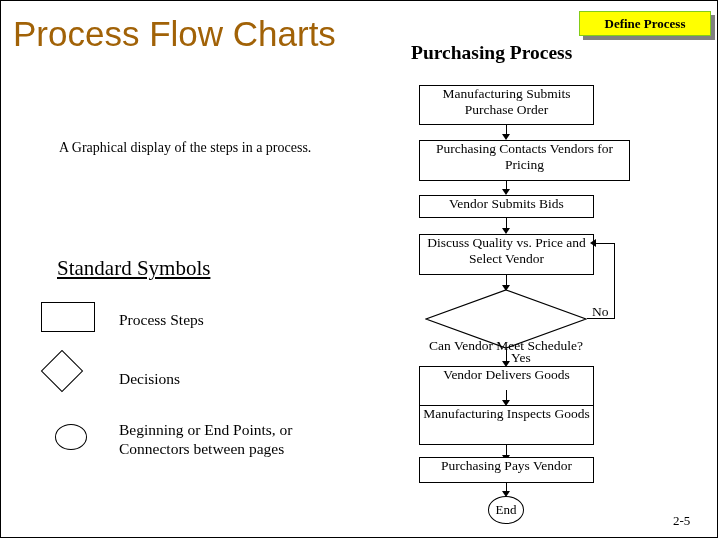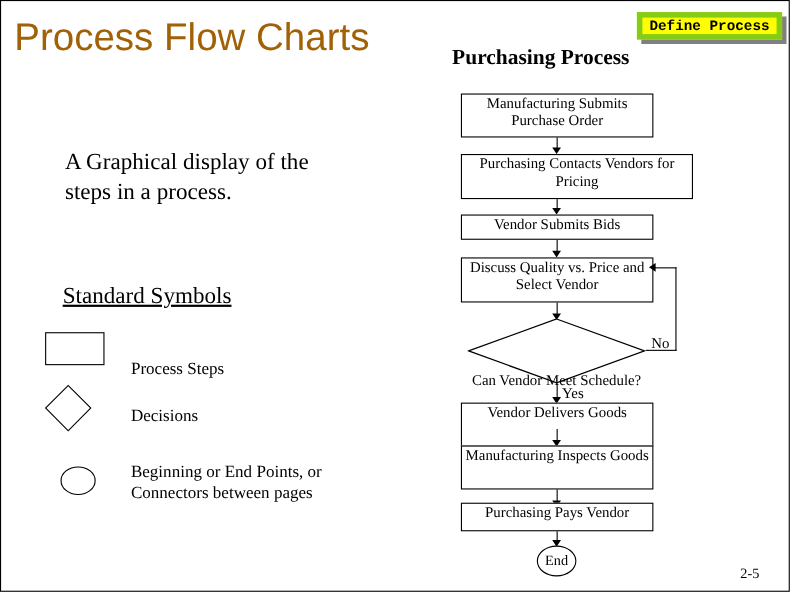--- a/index.html
+++ b/index.html
@@ -28,21 +28,21 @@
     font-family: "Liberation Sans", sans-serif;
     font-size: 35px;
     color: #a16207;
     letter-spacing: 0px;
     white-space: nowrap;
   }
   .subhead {
     position: absolute;
     left: 58px;
     top: 133px;
-    font-size: 21px;
+    font-size: 14px;
     line-height: 27px;
     color: #000000;
     width: 260px;
   }
   .standard-symbols {
     position: absolute;
     left: 56px;
     top: 255px;
     font-size: 21px;
     color: #000000;
@@ -82,50 +82,49 @@
     background: #ffffff;
     box-sizing: border-box;
   }
   .legend-label {
     position: absolute;
     font-size: 15.5px;
     line-height: 19px;
     color: #000000;
     white-space: nowrap;
   }
-  .legend-label.l1 { left: 118px; top: 325px; }
+  .legend-label.l1 { left: 118px; top: 309px; }
   .legend-label.l2 { left: 118px; top: 368px; }
   .legend-label.l3 { left: 118px; top: 419px; white-space: normal; width: 240px; }
 
   
   .flow-title {
     position: absolute;
     left: 410px;
     top: 41px;
     font-size: 19.5px;
     font-weight: bold;
     color: #000000;
     white-space: nowrap;
   }
   .banner {
     position: absolute;
     left: 578px;
     top: 10px;
     width: 132px;
     height: 25px;
     background: #ffff00;
-    border: 5px solid #84cc16;
+    border: 1px solid #84cc16;
     box-sizing: border-box;
     display: flex;
     align-items: center;
     justify-content: center;
     font-size: 13px;
     font-weight: bold;
     color: #000000;
-    font-family: Liberation Mono, monospace;
   }
   .banner-shadow {
     position: absolute;
     left: 582px;
     top: 14px;
     width: 132px;
     height: 25px;
     background: #808080;
     z-index: 0;
   }

